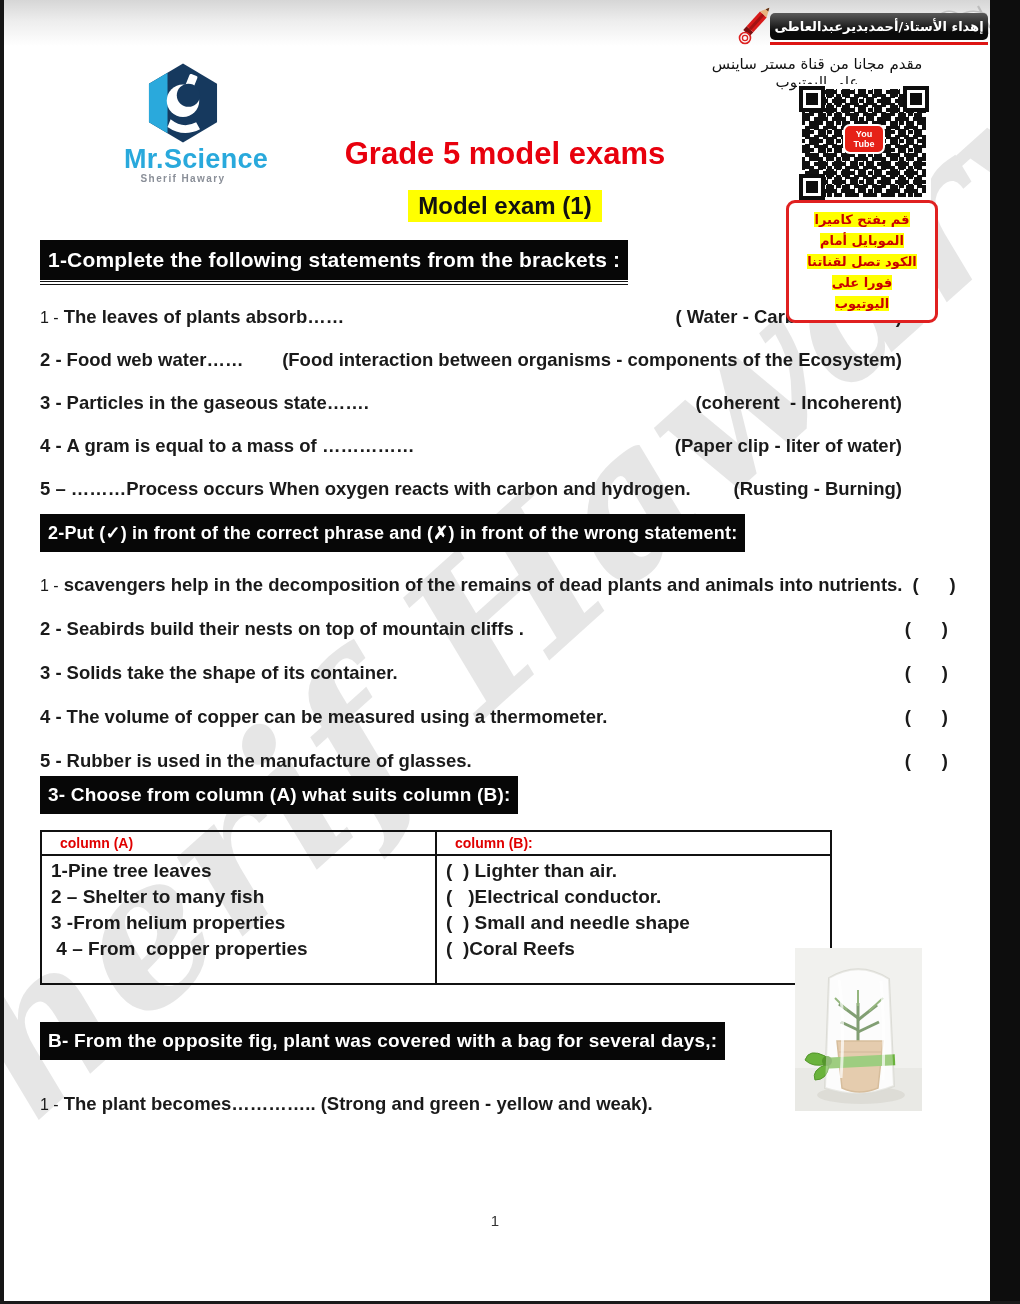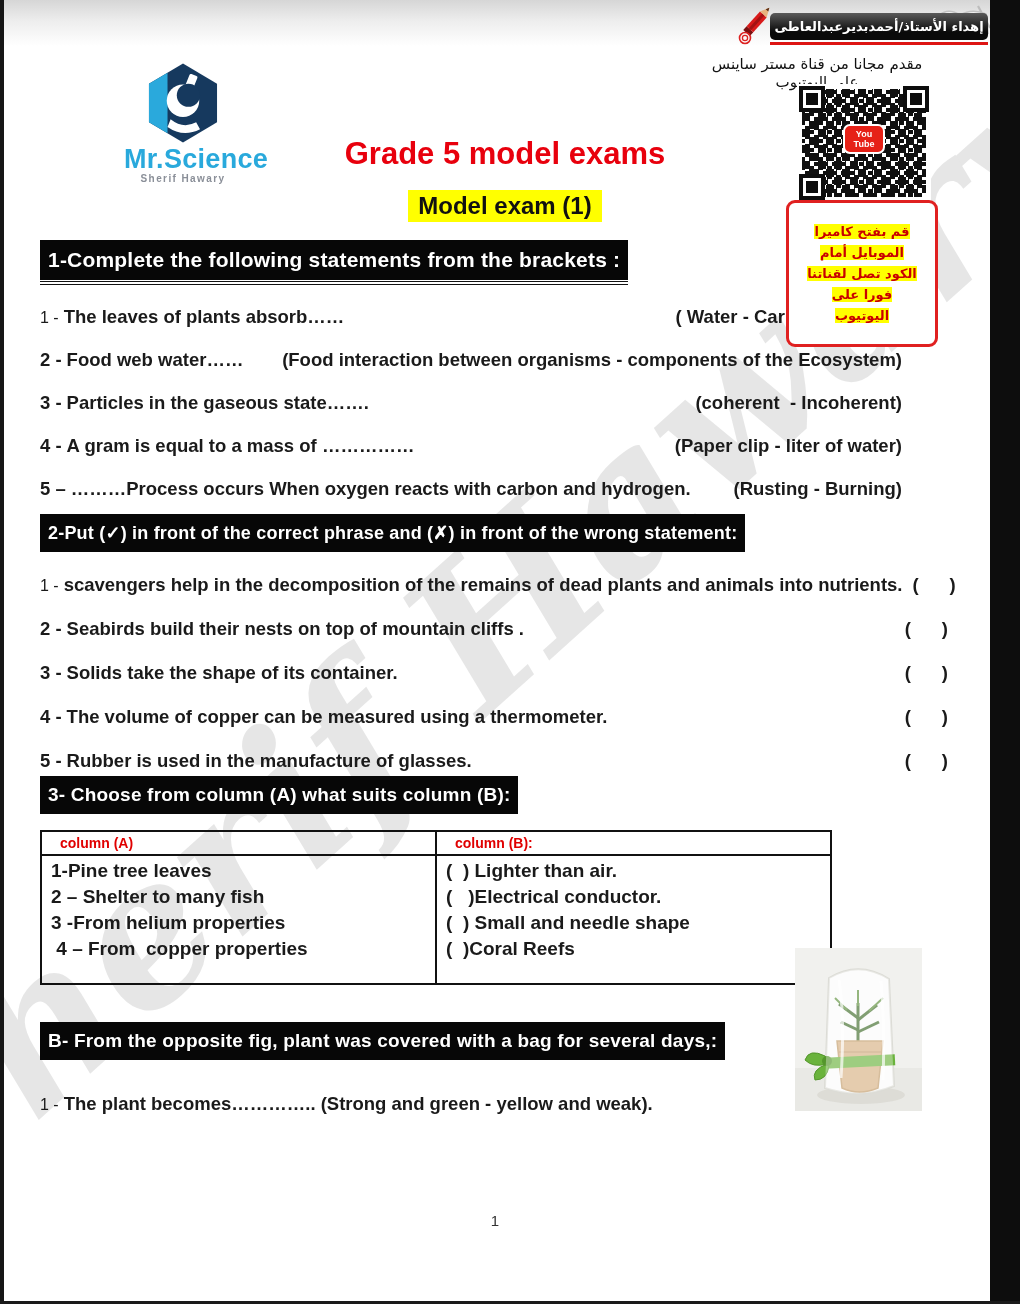--- a/index.html
+++ b/index.html
@@ -36,21 +36,21 @@
         repeating-conic-gradient(#101010 0% 25%, transparent 0% 50%) 0px 0px/16px 16px,
         repeating-conic-gradient(#101010 0% 25%, #ffffff 0% 50%) 3px 5px/9px 9px; }
   .finder { position:absolute; width:26px; height:26px; border:4px solid #0d0d0d; background:#fff; }
   .finder::after { content:""; position:absolute; inset:3px; background:#0d0d0d; }
   .finder.tl { left:2px; top:2px; } .finder.tr { right:2px; top:2px; } .finder.bl { left:2px; bottom:2px; }
   .yt-badge { position:absolute; left:50%; top:47%; transform:translate(-50%,-50%); width:42px; height:30px;
               background:#e62117; border:2px solid #fff; border-radius:7px; color:#fff; font-weight:bold;
               font-size:9px; line-height:1.15; display:flex; flex-direction:column; align-items:center;
               justify-content:center; }
   .qr-note { position:absolute; left:786px; top:200px; width:152px; border:3px solid #e02020; border-radius:9px;
-             padding:18px 3px; text-align:center; background:#fff; z-index:3; }
+             padding:6px 3px; text-align:center; background:#fff; z-index:3; }
   .qr-note-line { display:inline; background:#ffff00; color:#c90000; font-weight:bold; font-size:13px;
              line-height:21px; font-family:"DejaVu Sans", sans-serif; }
 
   
   .logo { position:absolute; left:124px; top:62px; width:118px; text-align:center; z-index:3; }
   .logo-name { color:#29a9dc; font-size:27px; font-weight:bold; letter-spacing:0.3px; margin-top:-4px; }
   .logo-sub  { color:#8a8f98; font-size:10px; font-weight:bold; letter-spacing:1.4px; margin-top:-2px; }
 
   
   .title { position:absolute; left:255px; top:136px; width:500px; text-align:center;

